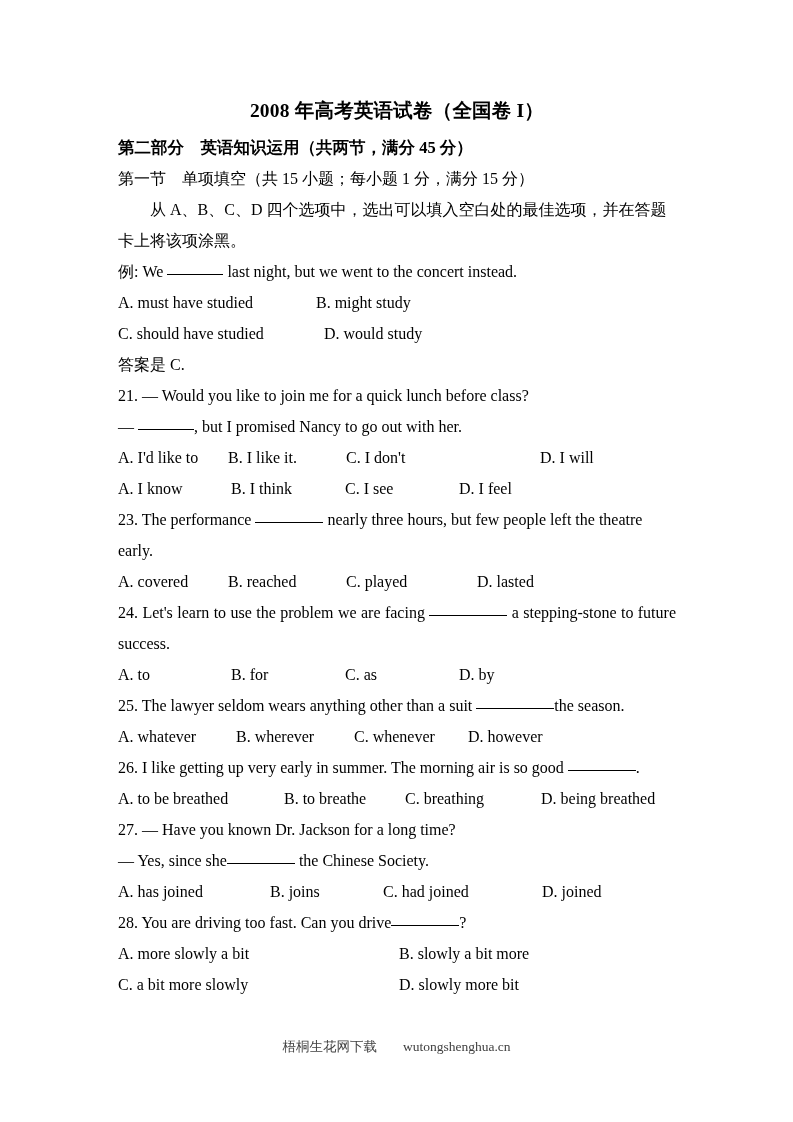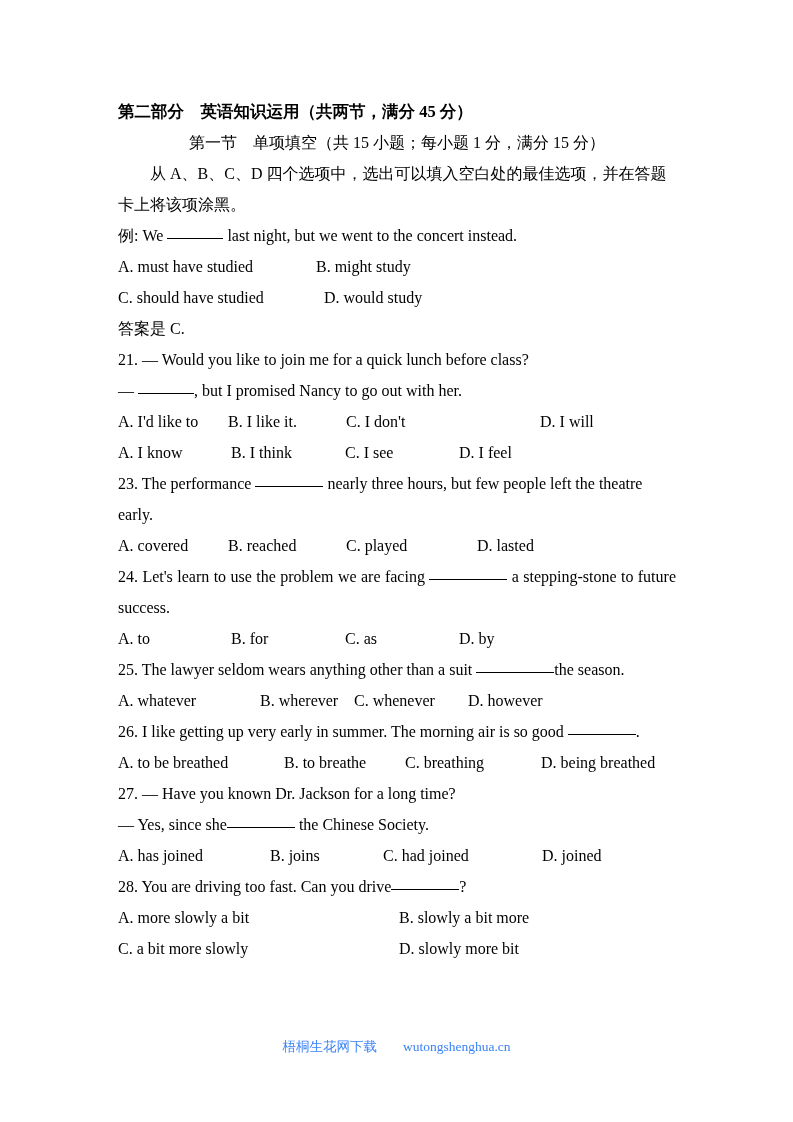--- a/index.html
+++ b/index.html
@@ -47,21 +47,20 @@
     font-weight: bold;
     line-height: 31px;
     margin: 0;
     white-space: pre;
   }
   .sub-head {
     font-size: 16px;
     line-height: 31px;
     margin: 0;
     white-space: pre;
-    text-align: center;
   }
 
   
   .line {
     font-size: 16px;
     line-height: 31px;
     margin: 0;
     white-space: pre-wrap;
   }
   .line.indent {
@@ -100,31 +99,32 @@
   }
 
   
   .footer {
     position: absolute;
     left: 0;
     top: 1038px;
     width: 793px;
     text-align: center;
     font-size: 13.5px;
-    color: #3b82f6;
+    color: #404040;
     white-space: pre;
   }
   .footer .fsep { display: inline-block; width: 26px; }
 </style>
 </head>
 <body>
 
 <div class="page">
   <div class="content">
 
+    <div class="doc-title">2008 年高考英语试卷（全国卷 I）</div>
 
     <div class="sec-head">第二部分　英语知识运用（共两节，满分 45 分）</div>
 
     <div class="sub-head">第一节　单项填空（共 15 小题；每小题 1 分，满分 15 分）</div>
 
     <div class="line indent">从 A、B、C、D 四个选项中，选出可以填入空白处的最佳选项，并在答题</div>
     <div class="line">卡上将该项涂黑。</div>
 
     <div class="line"><span>例: We </span><span class="blank bk-md"></span><span> last night, but we went to the concert instead.</span></div>
 
@@ -168,21 +168,21 @@
     <div class="opts">
       <span class="opt" style="left:0px;">A. to</span>
       <span class="opt" style="left:113px;">B. for</span>
       <span class="opt" style="left:227px;">C. as</span>
       <span class="opt" style="left:341px;text-align:right;">D. by</span>
     </div>
 
     <div class="line"><span>25. The lawyer seldom wears anything other than a suit </span><span class="blank bk-xl"></span><span>the season.</span></div>
     <div class="opts">
       <span class="opt" style="left:0px;">A. whatever</span>
-      <span class="opt" style="left:118px;margin-left:24px;">B. wherever</span>
+      <span class="opt" style="left:118px;">B. wherever</span>
       <span class="opt" style="left:236px;">C. whenever</span>
       <span class="opt" style="left:350px;">D. however</span>
     </div>
 
     <div class="line"><span>26. I like getting up very early in summer. The morning air is so good </span><span class="blank bk-lg"></span><span>.</span></div>
     <div class="opts">
       <span class="opt" style="left:0px;">A. to be breathed</span>
       <span class="opt" style="left:166px;">B. to breathe</span>
       <span class="opt" style="left:287px;">C. breathing</span>
       <span class="opt" style="left:423px;">D. being breathed</span>

